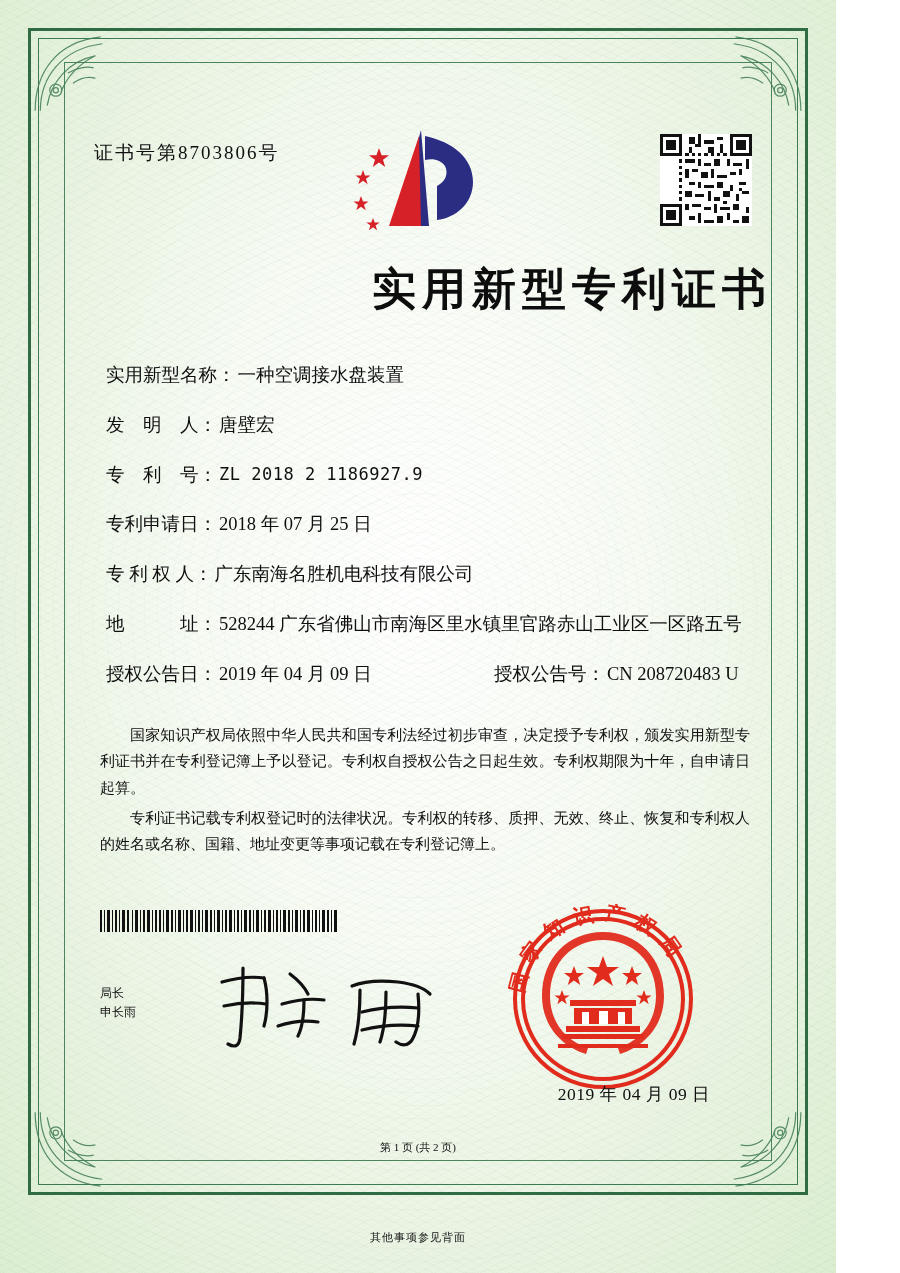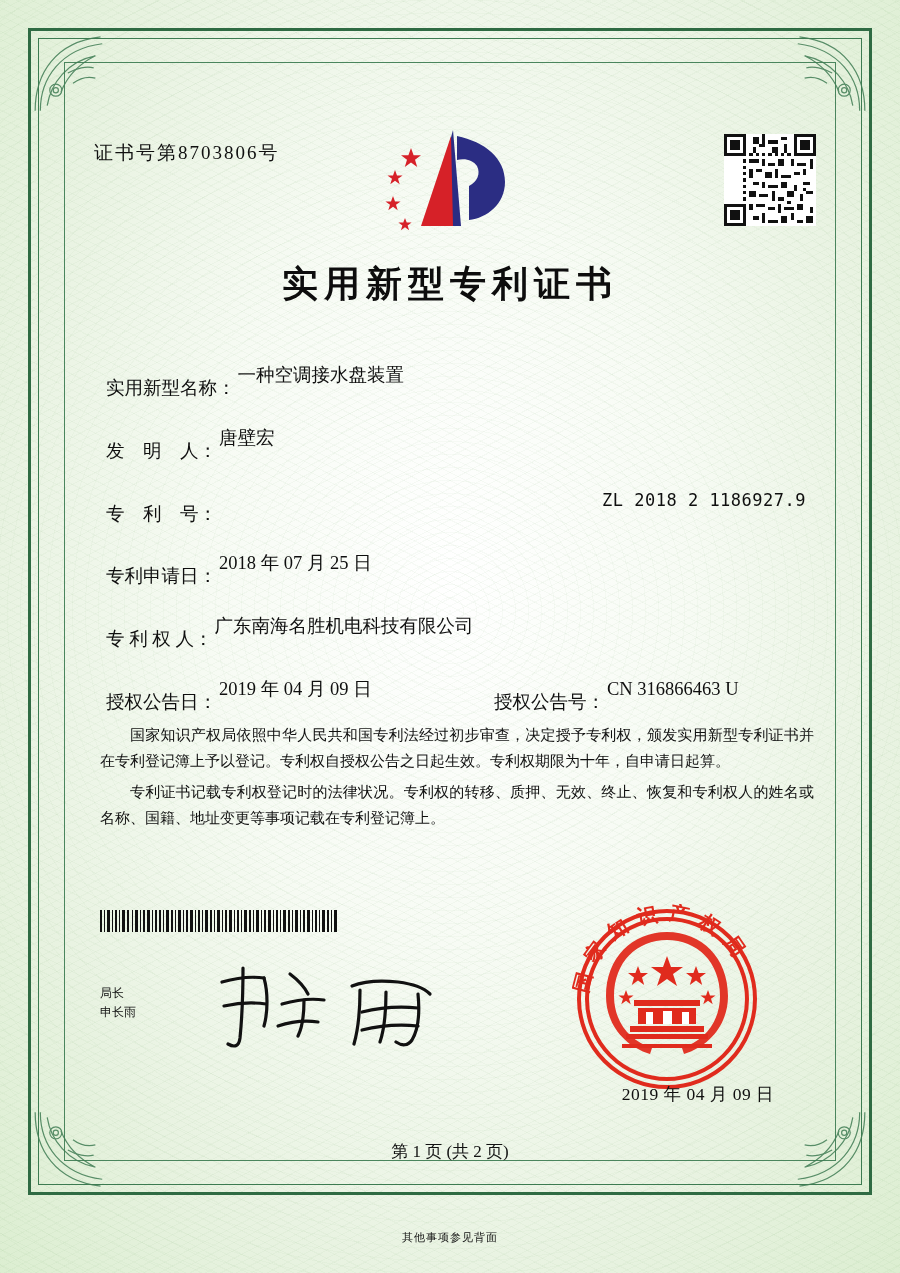--- a/index.html
+++ b/index.html
@@ -13,21 +13,21 @@
     font-family: "Liberation Serif", "DejaVu Serif", serif;
     color: #1a1a1a;
     position: relative;
     overflow: hidden;
   }
 
   
   .certificate {
     position: absolute;
     left: 0; top: 0;
-    width: 900px;
+    width: 836px;
     height: 1273px;
     background:
       radial-gradient(ellipse at 50% 45%, #ffffff 0%, #f7fbf4 38%, #e9f3e2 70%, #dceed1 100%);
   }
 
   
   .texture {
     position: absolute;
     inset: 0;
     background-image:
@@ -94,23 +94,23 @@
     position: absolute;
     right: 20px; top: 72px;
     width: 92px; height: 92px;
   }
   .qr svg { display: block; width: 100%; height: 100%; }
 
   .doc-title {
     position: absolute;
     left: 0; right: 0;
     top: 198px;
-    text-align: center;
+    text-align: right;
     font-family: "DejaVu Serif", "Liberation Serif", serif;
-    font-size: 36px;
+    font-size: 44px;
     font-weight: bold;
     letter-spacing: 6px;
     color: #0d0d0d;
   }
 
   .fields {
     position: absolute;
     left: 42px;
     right: 30px;
     top: 300px;
@@ -119,31 +119,29 @@
     display: flex;
     align-items: flex-start;
     font-size: 18.5px;
     line-height: 1.5;
     margin-bottom: 22px;
     color: #0f0f0f;
   }
   .field-label {
     white-space: pre;
     flex: 0 0 auto;
-    margin-top: 13px;
   }
   .field-value {
     flex: 1 1 auto;
     padding-left: 2px;
   }
   .field-value.mono {
     font-family: "DejaVu Sans Mono", "Liberation Mono", monospace;
     font-size: 17px;
     letter-spacing: .5px;
-    text-align: right;
   }
 
   .field-row.pair { margin-bottom: 20px; gap: 48px; }
   .pair-left { display: flex; flex: 0 0 340px; }
   .pair-right { display: flex; flex: 1 1 auto; }
 
   .paragraphs {
     position: absolute;
     left: 36px; right: 22px;
     top: 654px;
@@ -203,21 +201,21 @@
     font-size: 17.5px;
     color: #0f0f0f;
     letter-spacing: .5px;
   }
 
   .page-num {
     position: absolute;
     left: 0; right: 0;
     top: 1078px;
     text-align: center;
-    font-size: 17px;
+    font-size: 11px;
     color: #111;
   }
 
   .footer-note {
     position: absolute;
     left: 0; right: 0;
     bottom: 28px;
     text-align: center;
     font-size: 11px;
     color: #111;
@@ -409,28 +407,32 @@
         <span class="field-value mono">ZL 2018 2 1186927.9</span>
       </div>
       <div class="field-row">
         <span class="field-label">专利申请日：</span>
         <span class="field-value">2018 年 07 月 25 日</span>
       </div>
       <div class="field-row">
         <span class="field-label">专 利 权 人：</span>
         <span class="field-value">广东南海名胜机电科技有限公司</span>
       </div>
+      <div class="field-row">
+        <span class="field-label">地　　　址：</span>
+        <span class="field-value">528244 广东省佛山市南海区里水镇里官路赤山工业区一区路五号</span>
+      </div>
       <div class="field-row pair">
         <span class="pair-left">
           <span class="field-label">授权公告日：</span>
           <span class="field-value">2019 年 04 月 09 日</span>
         </span>
         <span class="pair-right">
           <span class="field-label">授权公告号：</span>
-          <span class="field-value">CN 316866463 U</span>
+          <span class="field-value">CN 208720483 U</span>
         </span>
       </div>
     </div>
 
     <div class="paragraphs">
       <p>国家知识产权局依照中华人民共和国专利法经过初步审查，决定授予专利权，颁发实用新型专利证书并在专利登记簿上予以登记。专利权自授权公告之日起生效。专利权期限为十年，自申请日起算。</p>
       <p>专利证书记载专利权登记时的法律状况。专利权的转移、质押、无效、终止、恢复和专利权人的姓名或名称、国籍、地址变更等事项记载在专利登记簿上。</p>
     </div>
 
     <div class="barcode">

